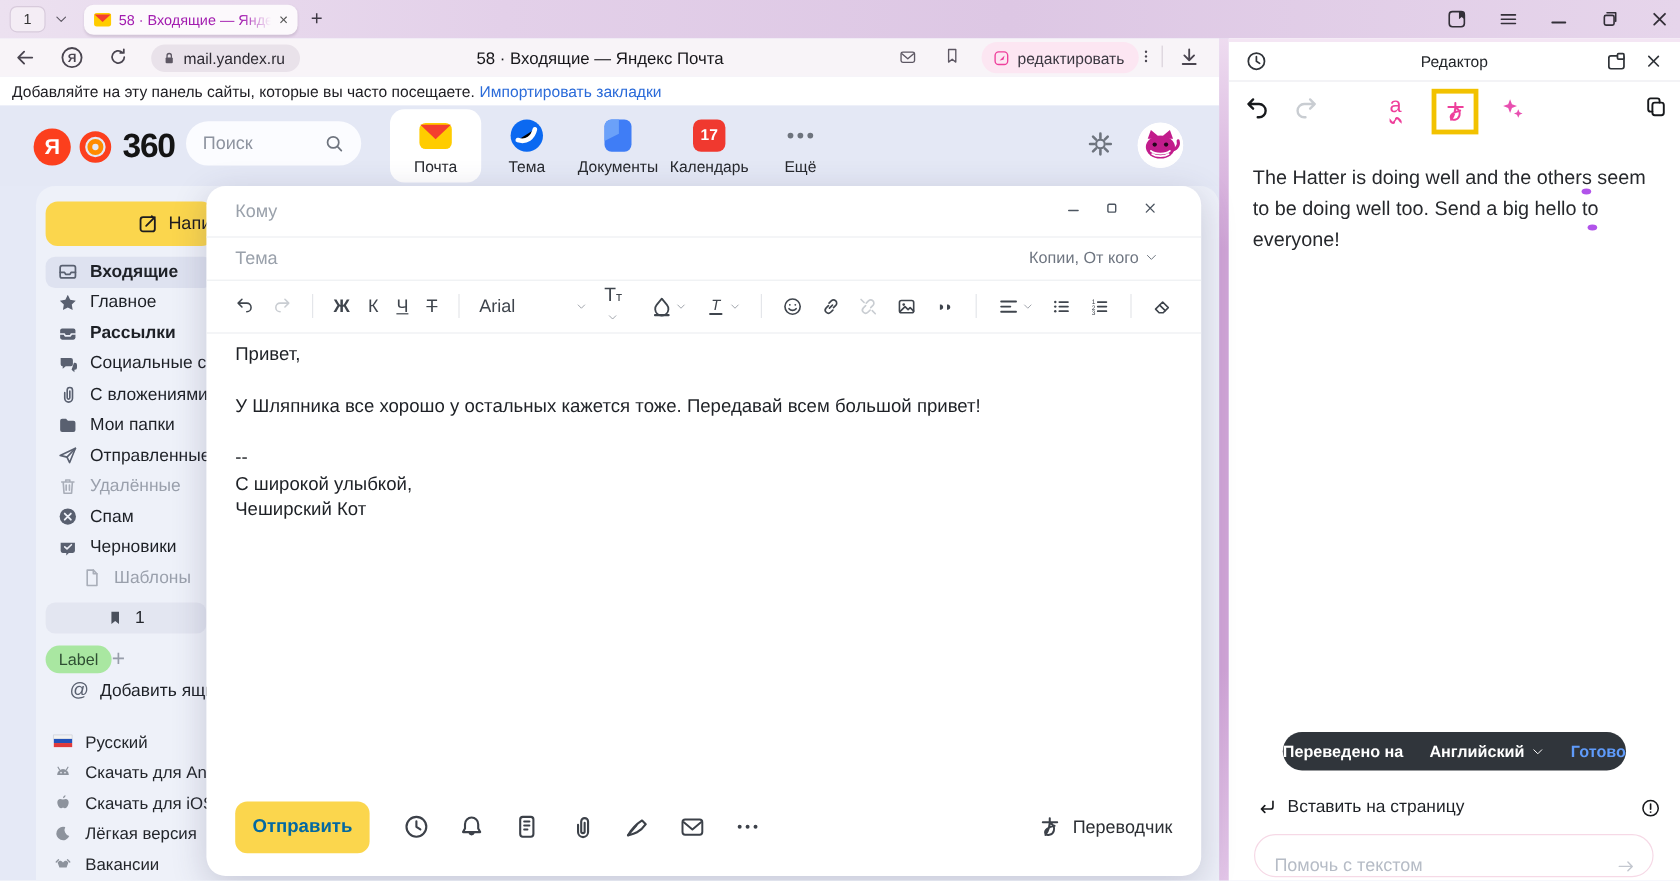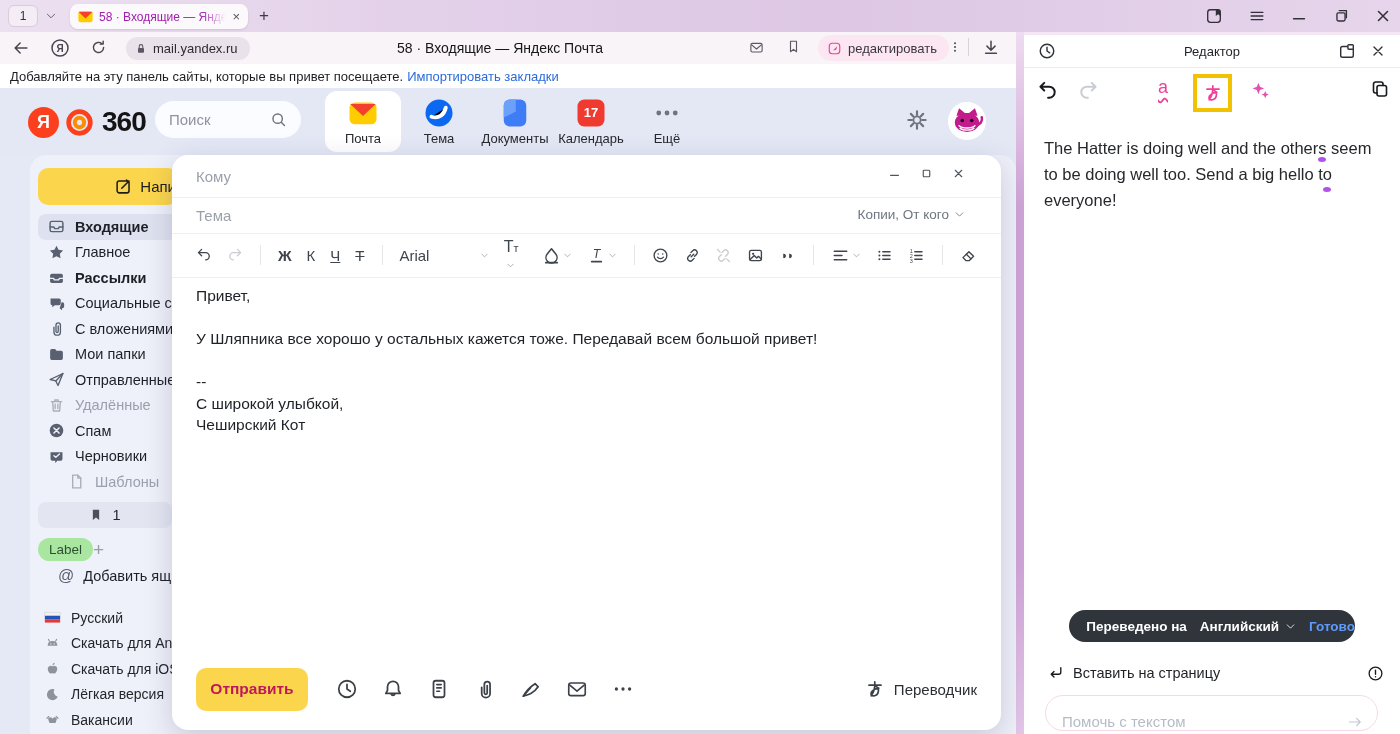--- a/index.html
+++ b/index.html
@@ -95,21 +95,21 @@
   #fmtbar{top:78px;height:44px;display:flex;align-items:center;gap:15px;color:#3f454d;font-size:15px}
   #fmtbar .sep{width:1px;height:20px;background:#e4e6ea;margin:0 2px}
   #fmtbar .ic{width:19px;height:19px}
   #fmtbar .dis{color:#c9cdd2}
   #fmtbar .chev{width:9px;height:9px;color:#8b9098;margin-left:2px}
   .fmt-b{font-weight:700}.fmt-u{text-decoration:underline}.fmt-s{text-decoration:line-through}
   #font-select{display:flex;align-items:center;width:100px;justify-content:space-between}
   #fontsize .big{font-size:16px}#fontsize .small{font-size:11px}
   #compose-body{top:130px;font-size:15.5px;line-height:21.5px;color:#1e2126;white-space:pre-line}
   #sendbar{top:512px;height:44px;display:flex;align-items:center}
-  #send-btn{width:112px;height:43px;background:var(--accent-yellow,#fbd64d);border:0;border-radius:10px;font-size:15.5px;font-weight:600;color:#be185d;font-family:inherit}
+  #send-btn{width:112px;height:43px;background:var(--accent-yellow,#fbd64d);border:0;border-radius:10px;font-size:15.5px;font-weight:600;color:#0369a1;font-family:inherit}
   #send-icons{display:flex;gap:24px;margin-left:28px;color:#3c4149}
   #send-icons .ic{width:22px;height:22px}
   #translator{margin-left:auto;display:flex;align-items:center;gap:9px;color:#2b2e33;font-size:15px}
   #translator .ic{width:20px;height:20px;color:#3c4149}
   
   #vdivider{left:1016px;top:32px;width:8px;height:702px;background:linear-gradient(180deg,#eedcf0,#cfa3d6 25%,#cfa3d6 75%,#e3c6e8)}
   #editor{left:1024px;top:32px;width:376px;height:702px;background:#fff;border-top:3px solid #f4e6f4}
   #ed-header{position:absolute;left:0;top:0;right:0;height:33px;border-bottom:1px solid #ececf0;display:flex;align-items:center}
   #ed-history{position:absolute;left:14px;width:18px;height:18px;color:#2f3338}
   #ed-title{width:100%;text-align:center;font-size:13px;color:#1f2226;font-weight:500}
@@ -120,21 +120,21 @@
   #ed-redo{left:54px;top:10px;width:22px;height:22px;color:#c9cdd2}
   #ed-spell{left:134px;top:8px;font-size:18px;color:var(--pink,#ee3f9b);text-decoration:underline wavy;text-underline-offset:4px;font-weight:500}
   #ed-translate-box{left:169px;top:5px;width:39px;height:38px;border:4px solid var(--highlight-yellow,#f2c200);background:#fff;display:flex;align-items:center;justify-content:center}
   #ed-translate-box .ic{width:20px;height:20px;color:var(--pink,#ee3f9b)}
   #ed-sparkles{left:226px;top:11px;width:21px;height:21px}
   #ed-copy{left:346px;top:10px;width:20px;height:20px;color:#17191c}
   #ed-text{position:absolute;left:20px;top:100px;width:338px;font-size:16.5px;line-height:26px;color:#26282c}
   .pmark{position:absolute;width:8px;height:5px;border-radius:50%;background:var(--purple-marker,#b153ea)}
   #pm1{left:294px;top:122px}
   #pm2{left:299px;top:152px}
-  #ed-pill{position:absolute;left:45px;top:575px;width:286px;height:32px;background:#30353b;border-radius:16px;display:flex;align-items:center;justify-content:flex-end;gap:13px;font-size:13.5px}
+  #ed-pill{position:absolute;left:45px;top:575px;width:286px;height:32px;background:#30353b;border-radius:16px;display:flex;align-items:center;justify-content:space-between;gap:13px;font-size:13.5px}
   #ed-pill .w{color:#fff;font-weight:600}
   #ed-pill .lang{color:#fff;font-weight:600;display:flex;align-items:center;gap:6px}
   #ed-pill .lang .ic{width:11px;height:11px;color:#fff}
   #ed-pill .done{color:var(--done-blue,#5f9bfa);font-weight:600}
   #ed-insert{position:absolute;left:24px;top:630px;display:flex;align-items:center;gap:9px;font-size:14.5px;color:#1d2025;font-weight:500}
   #ed-insert .ic{width:16px;height:16px;color:#17191c}
   #ed-info{position:absolute;right:16px;top:630px;width:17px;height:17px;color:#17191c}
   #ed-input{position:absolute;left:21px;top:660px;width:333px;height:36px;border:1.5px solid #f6d9e6;border-radius:18px;display:flex;align-items:flex-end;padding:0 13px 0 16px}
   #ed-input input{flex:1;border:0;outline:0;font-size:15px;color:#3c4048;font-family:inherit;background:transparent}
   #ed-input input::placeholder{color:#b6bcc6}
@@ -248,21 +248,21 @@
       </svg>
     </span>
   <div class="abs" id="bar-divider"></div>
   <span class="abs ic" id="download-btn">
       <svg viewBox="0 0 20 20">
         <path d="M10 3v9.5M5.5 8.5 10 13l4.5-4.5M4 16.5h12" stroke-width="1.7"></path>
       </svg>
     </span>
 
   <div class="abs" id="bmbar">
-    <span class="hint">Добавляйте на эту панель сайты, которые вы привет посещаете.</span>
+    <span class="hint">Добавляйте на эту панель сайты, которые вы часто посещаете.</span>
     <span class="link">Импортировать закладки</span>
   </div>
 
   <div class="abs" id="mailhead"></div>
   <div class="abs flex" id="logo">
     <span class="ya-red">Я</span>
     <span class="rings ic">
         <svg viewBox="0 0 20 20">
           <circle cx="10" cy="10" r="7" stroke="#fc3f1d" stroke-width="3"></circle>
           <circle cx="10" cy="10" r="3" stroke="#ff8b00" stroke-width="2.6"></circle>

